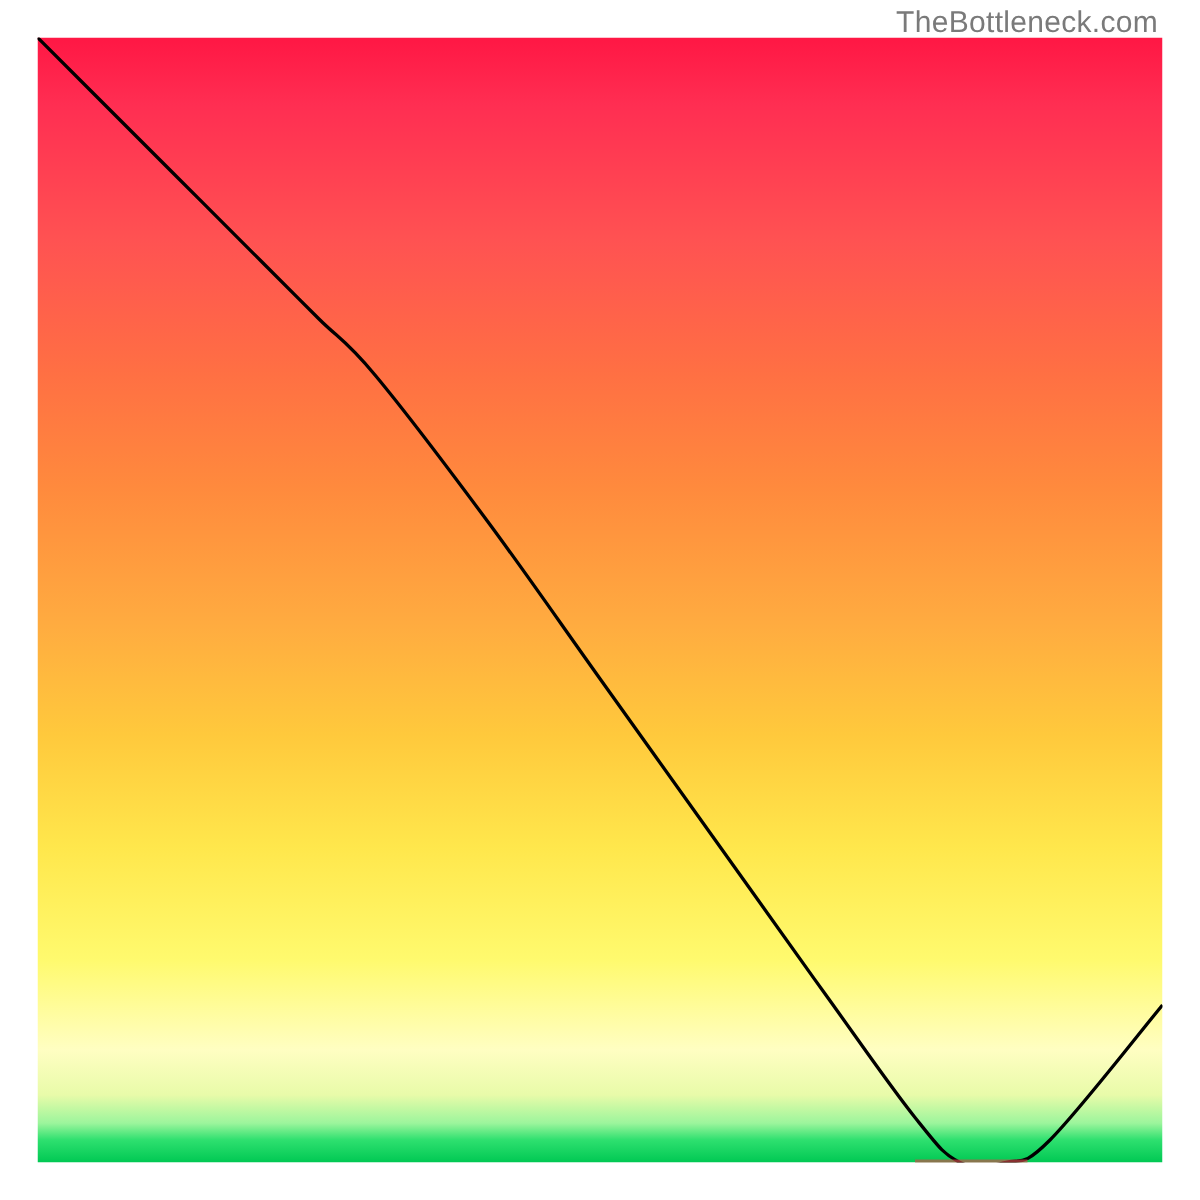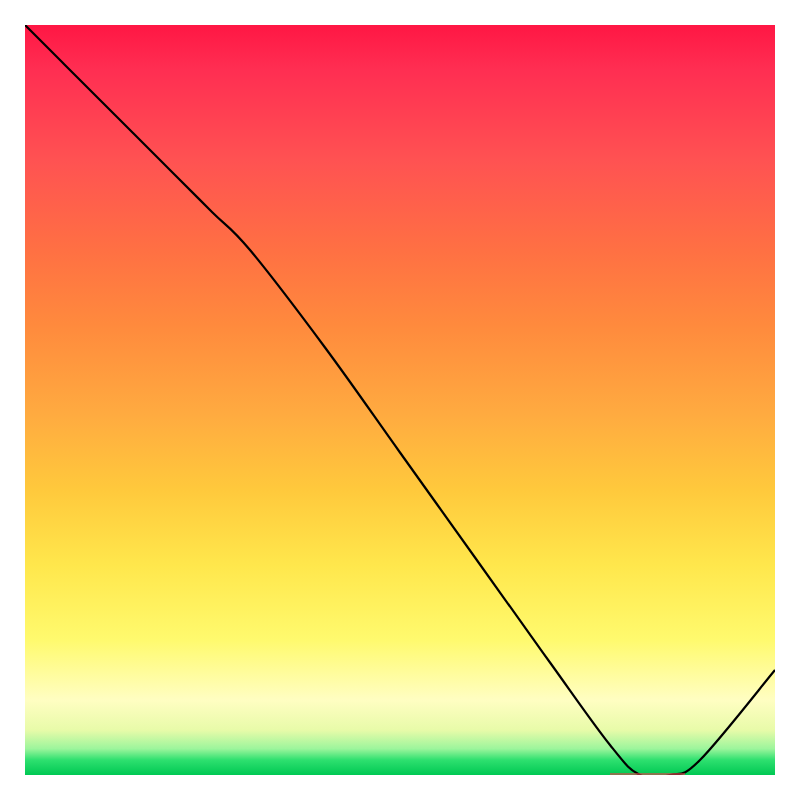--- a/index.html
+++ b/index.html
@@ -55,20 +55,21 @@
     font-size: 20px;
     color: #7a7a7a;
     letter-spacing: 0.2px;
   }
 </style>
 </head>
 <body>
 
 <div class="chart-container">
 
+  <div class="watermark">TheBottleneck.com</div>
 
   <div class="plot-area">
     <div class="gradient-bg"></div>
 
     <svg class="curve-layer" viewBox="0 0 750 750">
       <path id="curve-path" class="curve-path" d="M 0 0 C 6.75 6.75, 21.3 21.3, 37.5 37.5 C 53.7 53.7, 69.75 69.75, 90 90 C 110.25 110.25, 132.45 132.45, 150 150 C 167.55 167.55, 174 174, 187.5 187.5 C 201 201, 204.75 200.7, 225 225 C 245.25 249.3, 273 286.05000000000007, 300 322.50000000000006 C 327 358.95000000000005, 348 389.7, 375 427.5 C 402 465.3, 423 494.7, 450 532.5 C 477 570.3, 500.7 603.75, 525 637.5 C 549.3 671.25, 568.8 699.75, 585 720 C 601.2 740.25, 604.2 744.6, 615 750 C 625.8 755.4, 634.2 752.7, 645 750 C 655.8 747.3, 656.1 753.9, 675 735 C 693.9 716.1, 736.5 661.2, 750 645"></path>
       <line id="flat-marker" class="flat-marker" x1="585" y1="750" x2="660" y2="750"></line>
     </svg>
   </div>
 

